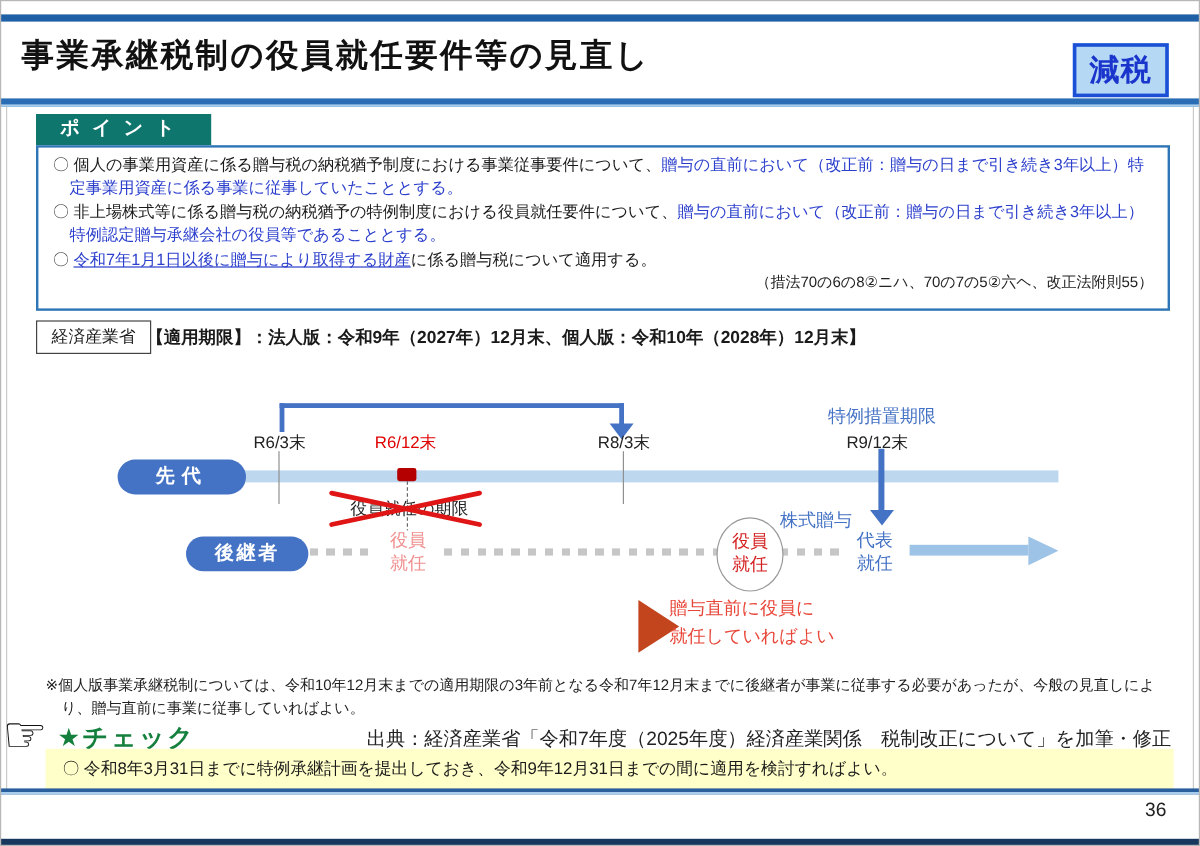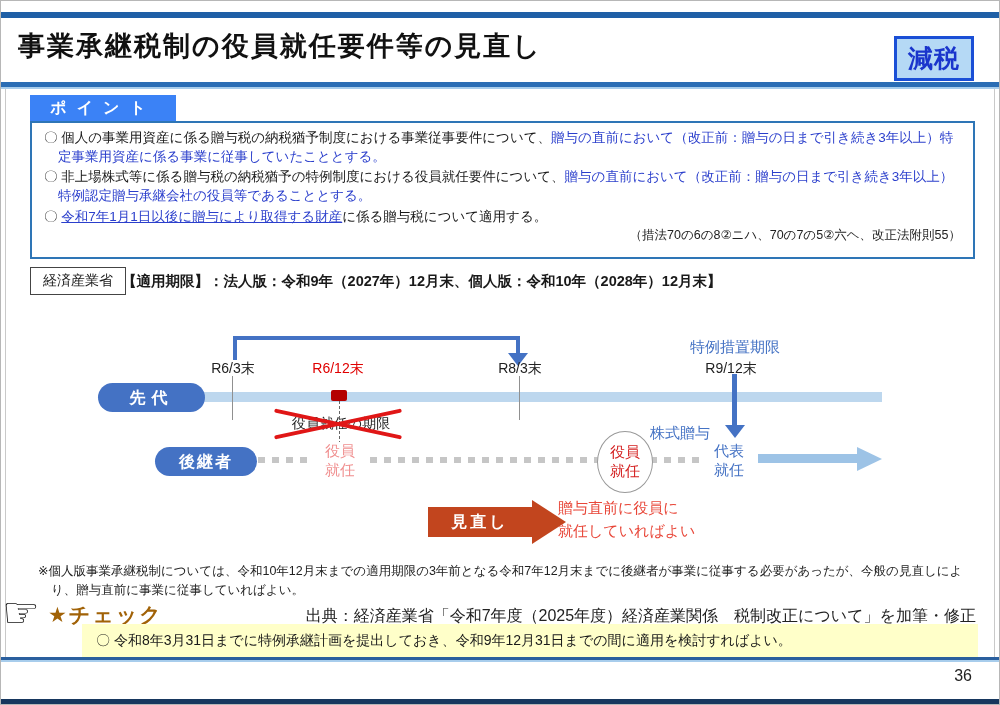--- a/index.html
+++ b/index.html
@@ -16,21 +16,21 @@
   
   .topbar{position:absolute;top:12px;left:0;right:0;height:6px;background:#1f5fa6;}
   .page-title{position:absolute;top:28px;left:18px;font-size:27px;font-weight:bold;
     letter-spacing:2px;color:#111;}
   .tax-badge{position:absolute;top:36px;right:26px;background:#b5d9f5;border:3px solid #1a4fd6;
     color:#1a35cc;font-size:25px;font-weight:bold;padding:3px 11px;letter-spacing:1px;}
   .title-underline{position:absolute;top:82px;left:0;right:0;height:5px;background:#2a6db5;
     border-bottom:2px solid #a8cdec;}
 
   
-  .point-tab{position:absolute;top:95px;left:30px;width:146px;height:26px;background:#3b82f6;
+  .point-tab{position:absolute;top:95px;left:30px;width:146px;height:26px;background:#0f766e;
     color:#fff;font-size:16px;font-weight:bold;letter-spacing:10px;text-align:center;line-height:26px;}
   .point-box{position:absolute;top:121px;left:30px;right:25px;height:138px;background:#fff;
     border:2px solid #2e75b6;padding:4px 12px 2px 12px;box-sizing:border-box;overflow:hidden;}
   .point-box p{margin:1px 0;font-size:13.5px;line-height:1.42;padding-left:14px;text-indent:-14px;}
   .t-blue{color:#2b3fcc;}
   .t-blue-u{color:#2b3fcc;text-decoration:underline;}
   .ref-line{text-align:right;font-size:12.5px;margin-top:1px;color:#222;}
 
   
   .overview-label{position:absolute;top:267px;left:30px;border:1px solid #444;background:#fff;
@@ -80,25 +80,25 @@
   .red-right{left:558px;top:197px;line-height:1.5;}
   .minaoshi-body{left:428px;top:207px;width:104px;height:30px;background:#c2451e;color:#fff;
     font-weight:bold;font-size:16px;text-align:center;line-height:30px;letter-spacing:3px;}
   .minaoshi-head{left:532px;top:200px;width:0;height:0;border-left:34px solid #c2451e;
     border-top:22px solid transparent;border-bottom:22px solid transparent;}
 
   
   .note{position:absolute;top:562px;left:38px;right:22px;font-size:12.5px;line-height:1.5;
     padding-left:13px;text-indent:-13px;color:#222;}
   .hand-icon{position:absolute;top:592px;left:2px;font-size:42px;line-height:1;color:#111;}
-  .check-label{position:absolute;top:601px;left:48px;color:#a16207;font-size:21px;
+  .check-label{position:absolute;top:601px;left:48px;color:#15803d;font-size:21px;
     font-weight:bold;letter-spacing:2px;}
   .source{position:absolute;top:606px;right:24px;font-size:16px;color:#222;}
   .check-box{position:absolute;top:624px;left:38px;right:22px;background:#ffffc9;
-    font-size:14px;padding:8px 14px;box-sizing:border-box;margin-left:44px;}
+    font-size:14px;padding:8px 14px;box-sizing:border-box;}
   .bottom-line{position:absolute;top:657px;left:0;right:0;height:3px;background:#2a5f9e;
     border-bottom:2px solid #a8cdec;}
   .page-number{position:absolute;top:667px;right:28px;font-size:16px;color:#222;}
   .bottom-bar{position:absolute;bottom:0;left:0;right:0;height:6px;background:#17375e;}
 </style>
 </head>
 <body>
 
 <div class="slide-border"></div>
 <div class="content-frame"></div>
@@ -153,21 +153,20 @@
   </div>
 
   <div class="abs blue-label kabushiki">株式贈与</div>
   <div class="abs down-arrow-line"></div>
   <div class="abs down-arrow-head"></div>
   <div class="abs two-line daihyo">代表
 就任</div>
   <div class="abs right-arrow-body"></div>
   <div class="abs right-arrow-head"></div>
 
-  <div class="abs minaoshi-body">見直し</div>
   <div class="abs minaoshi-head"></div>
   <div class="abs red-note red-right">贈与直前に役員に
 就任していればよい</div>
 </div>
 
 <div class="note">※個人版事業承継税制については、令和10年12月末までの適用期限の3年前となる令和7年12月末までに後継者が事業に従事する必要があったが、今般の見直しにより、贈与直前に事業に従事していればよい。</div>
 <div class="hand-icon">☞</div>
 <div class="check-label">★チェック</div>
 <div class="source">出典：経済産業省「令和7年度（2025年度）経済産業関係　税制改正について」を加筆・修正</div>
 <div class="check-box">〇 令和8年3月31日までに特例承継計画を提出しておき、令和9年12月31日までの間に適用を検討すればよい。</div>

